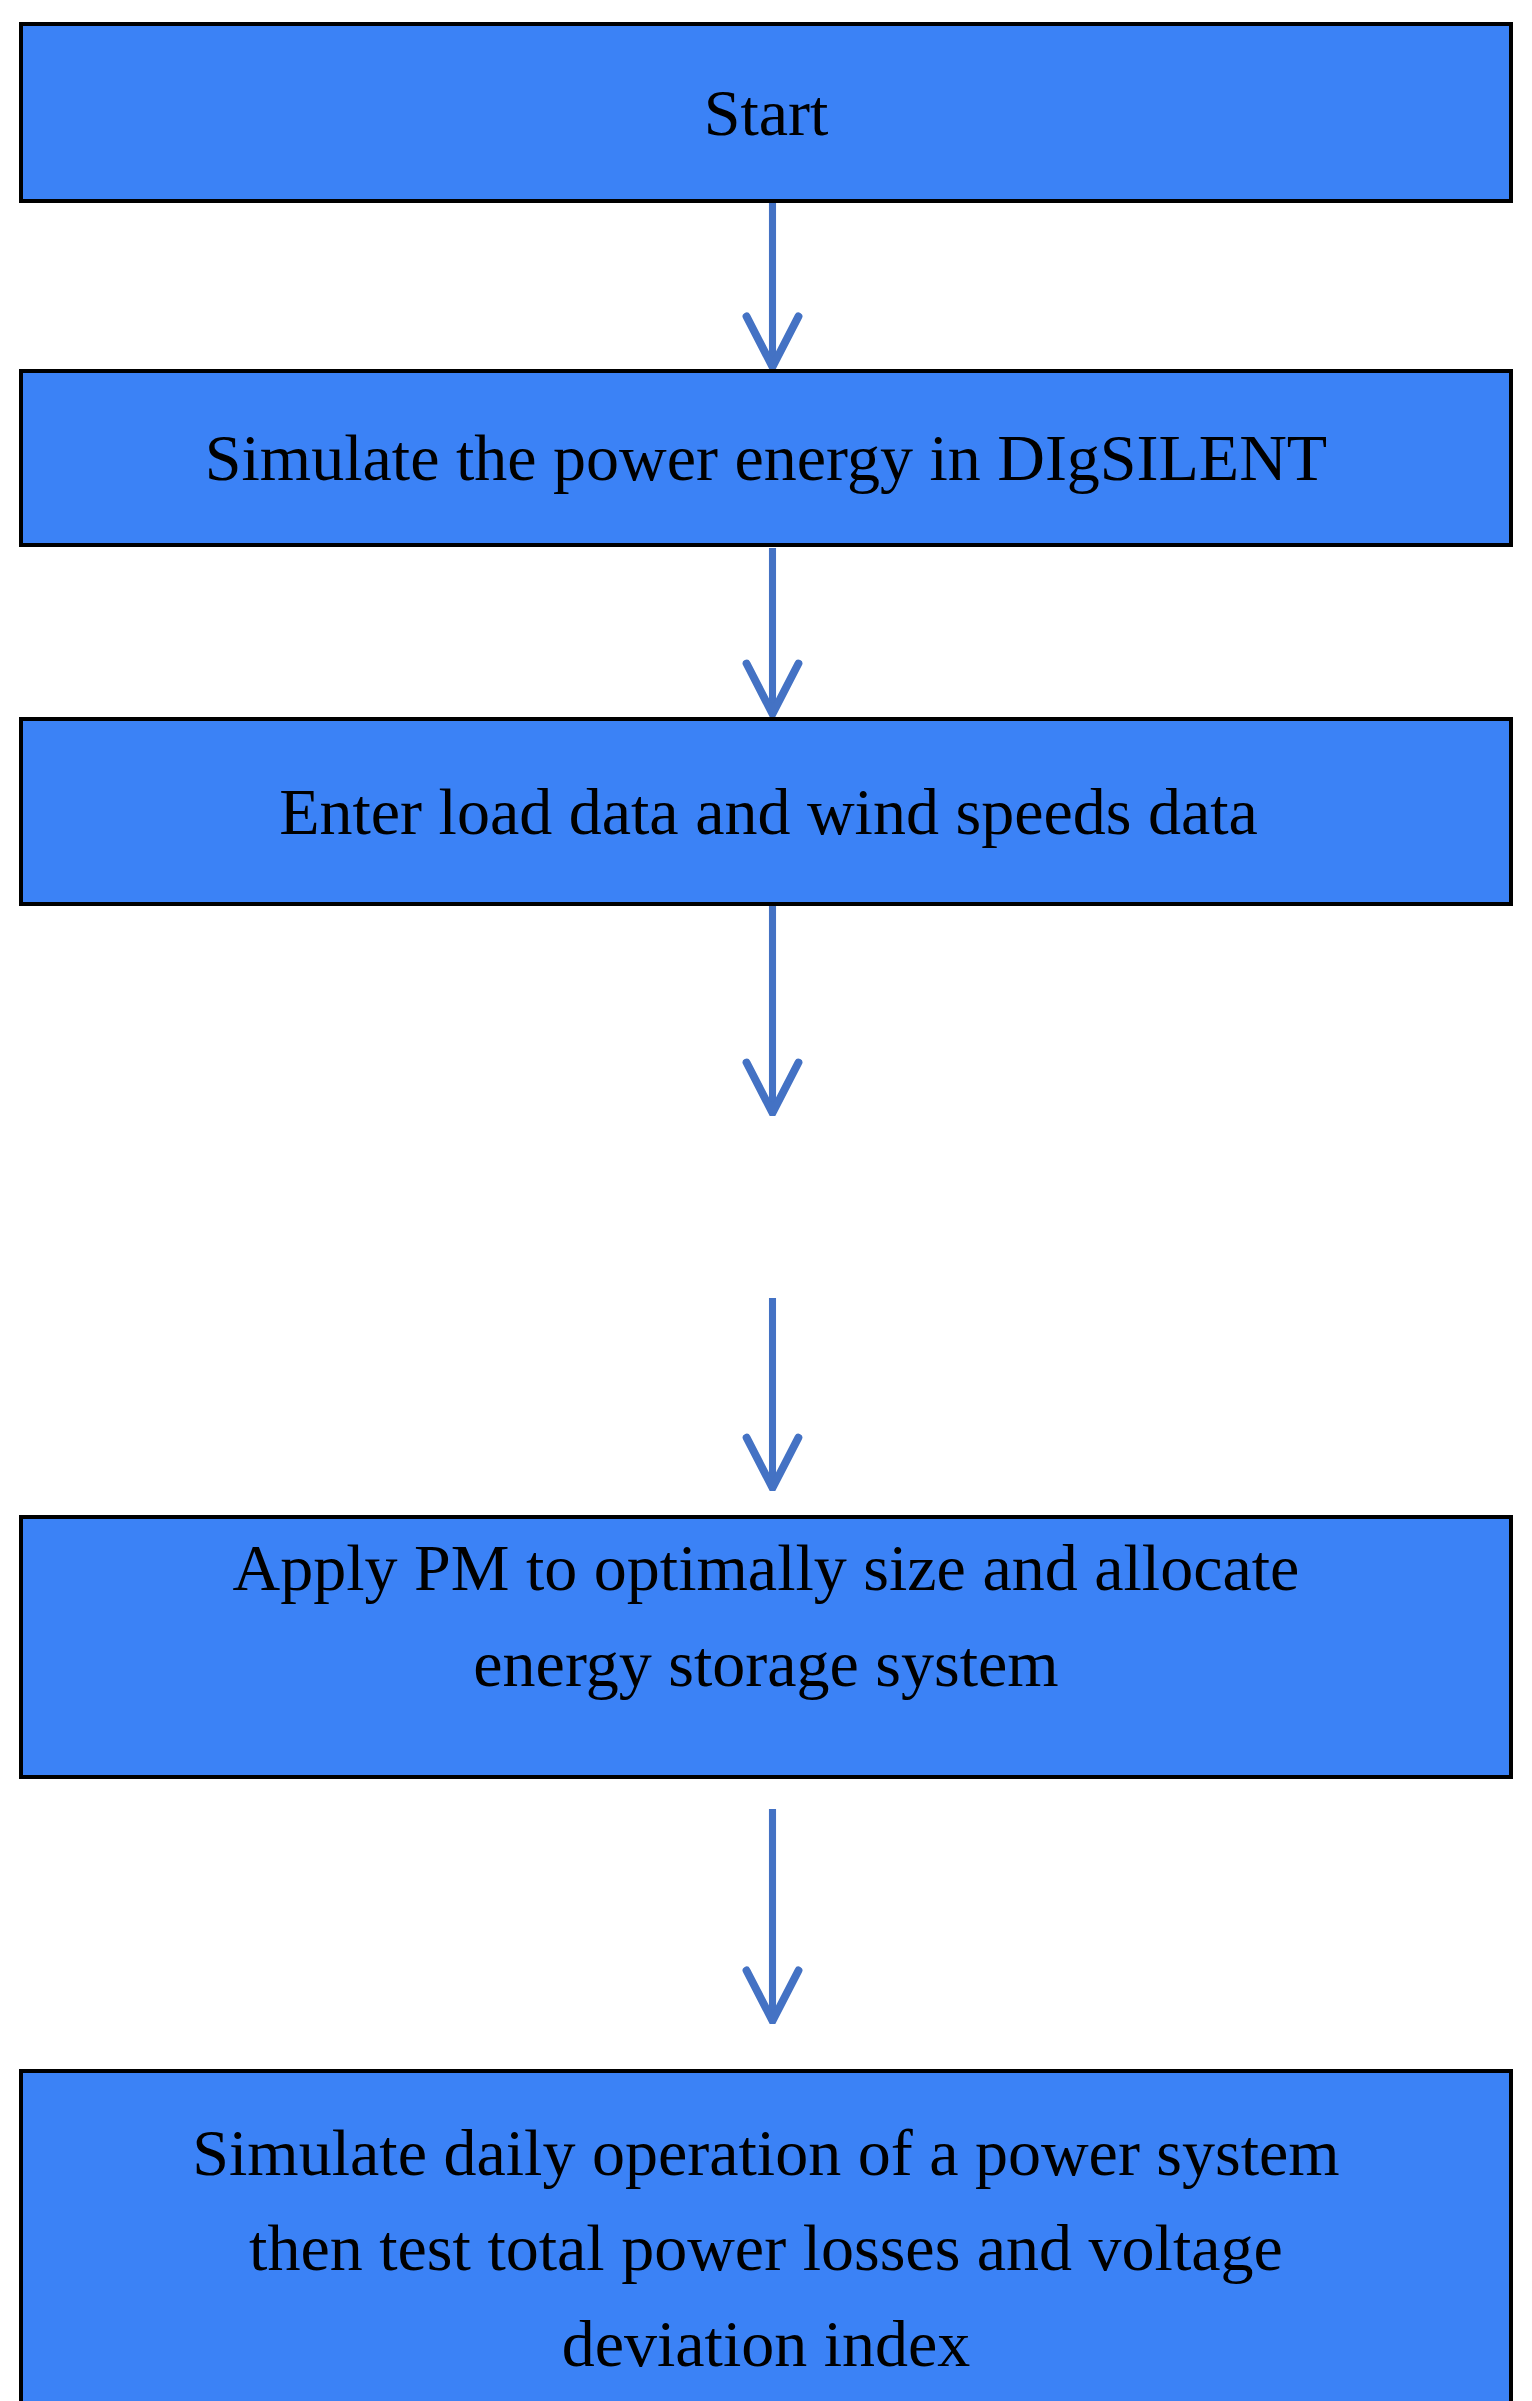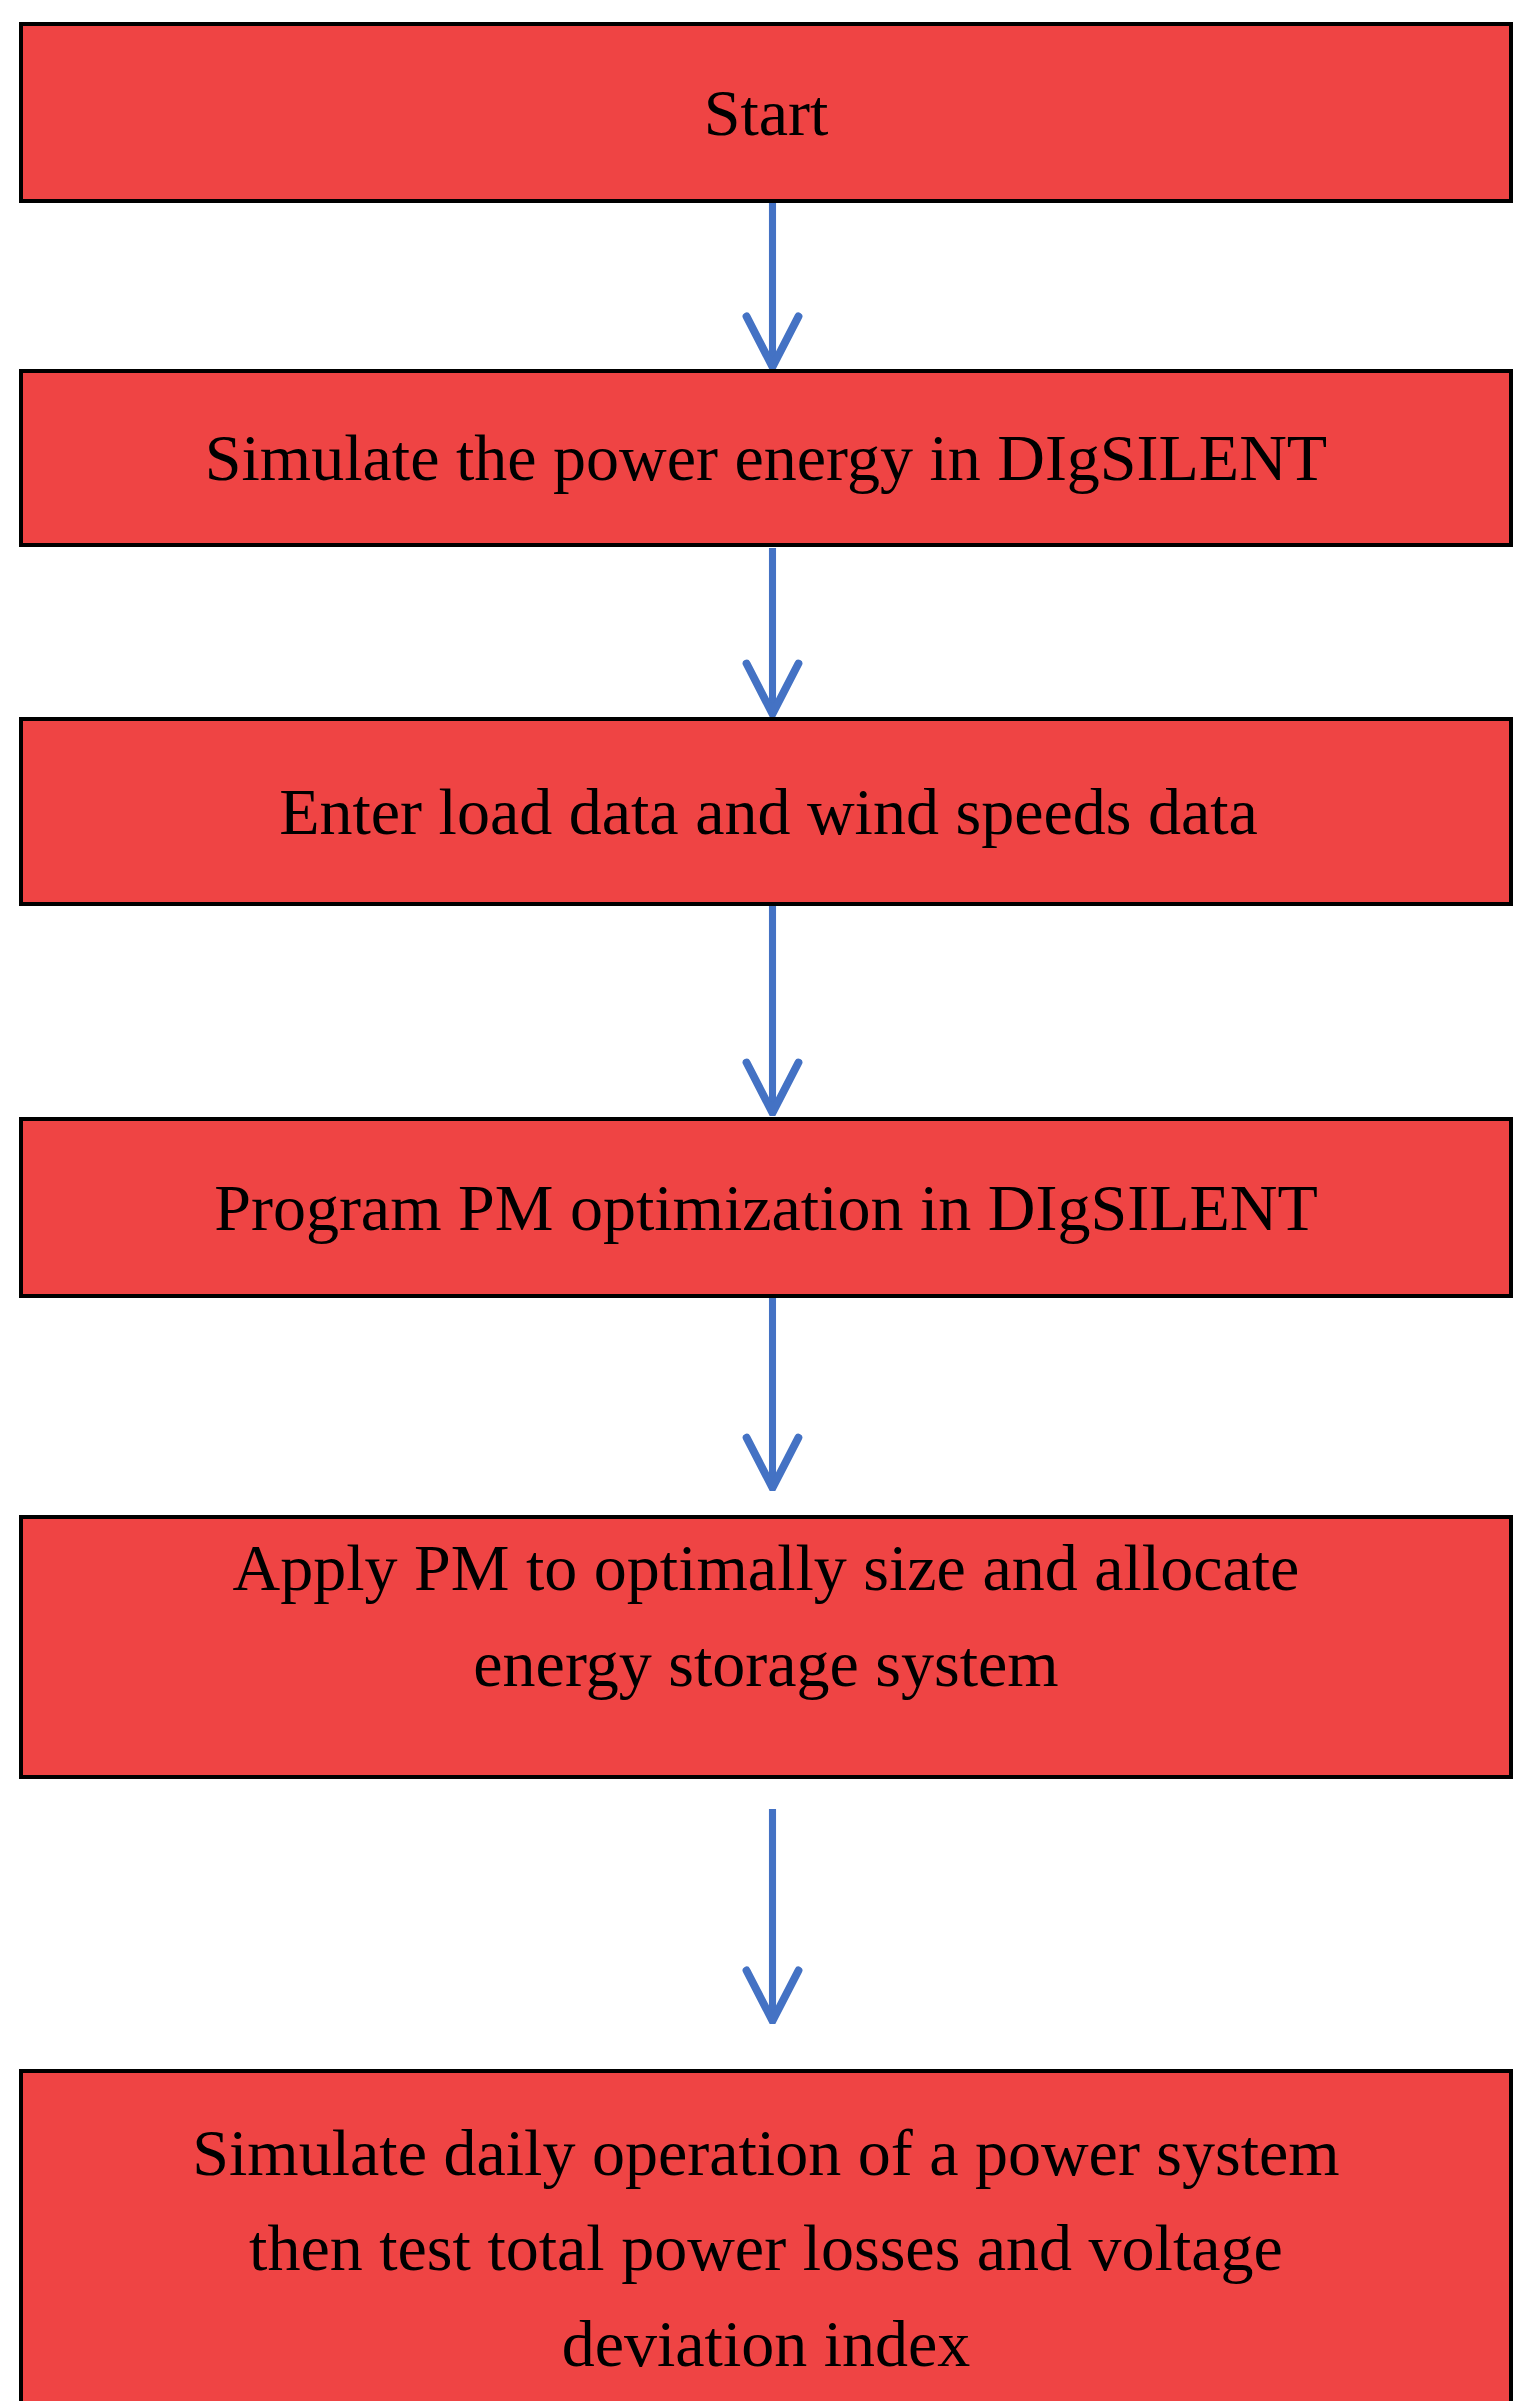--- a/index.html
+++ b/index.html
@@ -15,21 +15,21 @@
     font-family: "Liberation Serif", "DejaVu Serif", serif;
     color: #000000;
     overflow: hidden;
   }
   .flow-box {
     position: absolute;
     left: 19px;
     width: 1494px;
     box-sizing: border-box;
     border: 4.7px solid #000000;
-    background: #ef4444;
+    background: #3b82f6;
     display: flex;
     align-items: center;
     justify-content: center;
     text-align: center;
     padding-left: 11px;
     padding-right: 11px;
   }
   .flow-label {
     font-size: 66px;
     line-height: 1.45;
@@ -79,23 +79,20 @@
 
   <div class="flow-box box-3">
     <span class="flow-label">Enter load data and wind speeds data</span>
   </div>
 
   <svg class="flow-arrow arrow-3" width="63" height="210" xmlns="http://www.w3.org/2000/svg" stroke="#4472C4" viewBox="0 0 80 267">
     <line x1="40" y1="0" x2="40" y2="262" stroke-width="9"></line>
     <polyline points="7,199 40,263 73,199" fill="none" stroke-width="10" stroke-linecap="round" stroke-linejoin="miter"></polyline>
   </svg>
 
-  <div class="flow-box box-4">
-    <span class="flow-label">Program PM optimization in DIgSILENT</span>
-  </div>
 
   <svg class="flow-arrow arrow-4" width="63" height="193" xmlns="http://www.w3.org/2000/svg" stroke="#4472C4" viewBox="0 0 80 246">
     <line x1="40" y1="0" x2="40" y2="241" stroke-width="9"></line>
     <polyline points="7,178 40,242 73,178" fill="none" stroke-width="10" stroke-linecap="round" stroke-linejoin="miter"></polyline>
   </svg>
 
   <div class="flow-box box-5">
     <span class="flow-label">Apply PM to optimally size and allocate
 energy storage system</span>
   </div>

